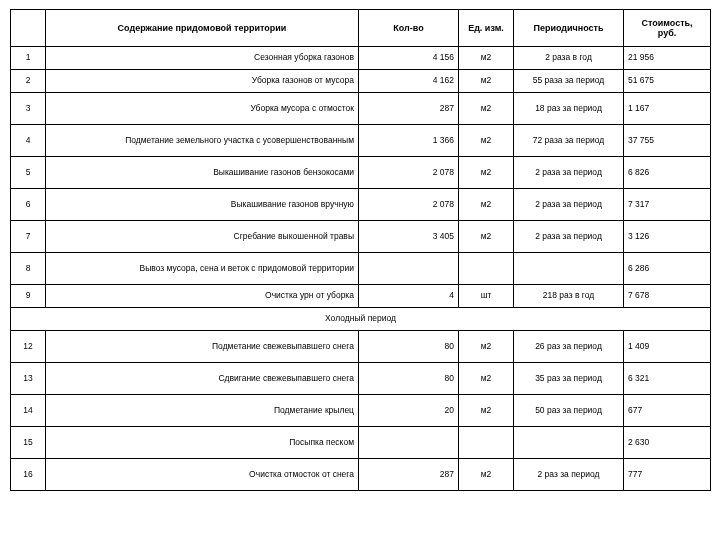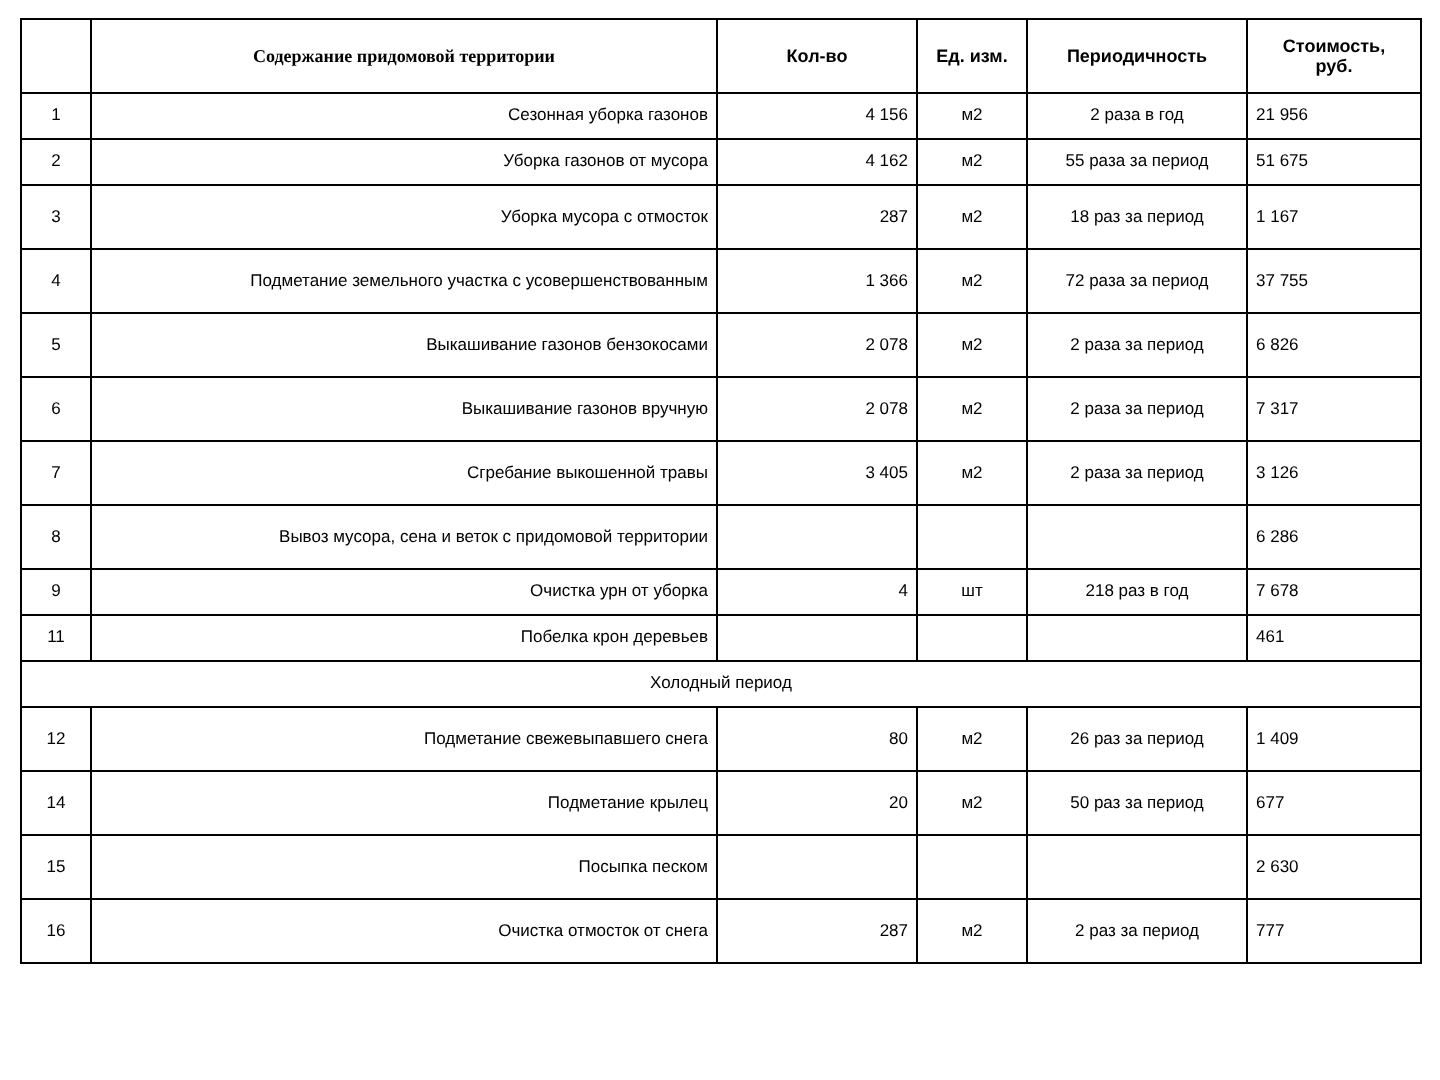--- a/index.html
+++ b/index.html
@@ -52,21 +52,20 @@
     height: 36px;
     text-align: center;
     font-weight: bold;
     font-size: 9px;
   }
   td.h-desc {
     text-align: left;
     padding-left: 12px;
     font-size: 9.5px;
     font-weight: bold;
-    font-family: Liberation Serif, serif;
   }
   td.h-plain {
     font-weight: normal;
     font-size: 8.5px;
   }
   
   tr.section-row td {
     height: 22px;
     text-align: center;
     font-size: 8.5px;
@@ -191,38 +190,38 @@
           <td class="cost">6 286</td>
         </tr>
         <tr class="data-row h-short">
           <td class="num">9</td>
           <td class="desc">Очистка урн от уборка</td>
           <td class="qty">4</td>
           <td class="unit">шт</td>
           <td class="freq">218 раз в год</td>
           <td class="cost">7 678</td>
         </tr>
-        <tr class="data-row h-short">
-          <td class="num">11</td>
-          <td class="desc">Побелка крон деревьев</td>
-          <td class="qty"></td>
-          <td class="unit"></td>
-          <td class="freq"></td>
-          <td class="cost">461</td>
-        </tr>
         <tr class="section-row">
           <td colspan="6">Холодный период</td>
         </tr>
         <tr class="data-row h-tall">
           <td class="num">12</td>
           <td class="desc">Подметание свежевыпавшего снега</td>
           <td class="qty">80</td>
           <td class="unit">м2</td>
           <td class="freq">26 раз за период</td>
           <td class="cost">1 409</td>
+        </tr>
+        <tr class="data-row h-tall">
+          <td class="num">13</td>
+          <td class="desc">Сдвигание свежевыпавшего снега</td>
+          <td class="qty">80</td>
+          <td class="unit">м2</td>
+          <td class="freq">35 раз за период</td>
+          <td class="cost">6 321</td>
         </tr>
         <tr class="data-row h-tall">
           <td class="num">14</td>
           <td class="desc">Подметание крылец</td>
           <td class="qty">20</td>
           <td class="unit">м2</td>
           <td class="freq">50 раз за период</td>
           <td class="cost">677</td>
         </tr>
         <tr class="data-row h-tall">

